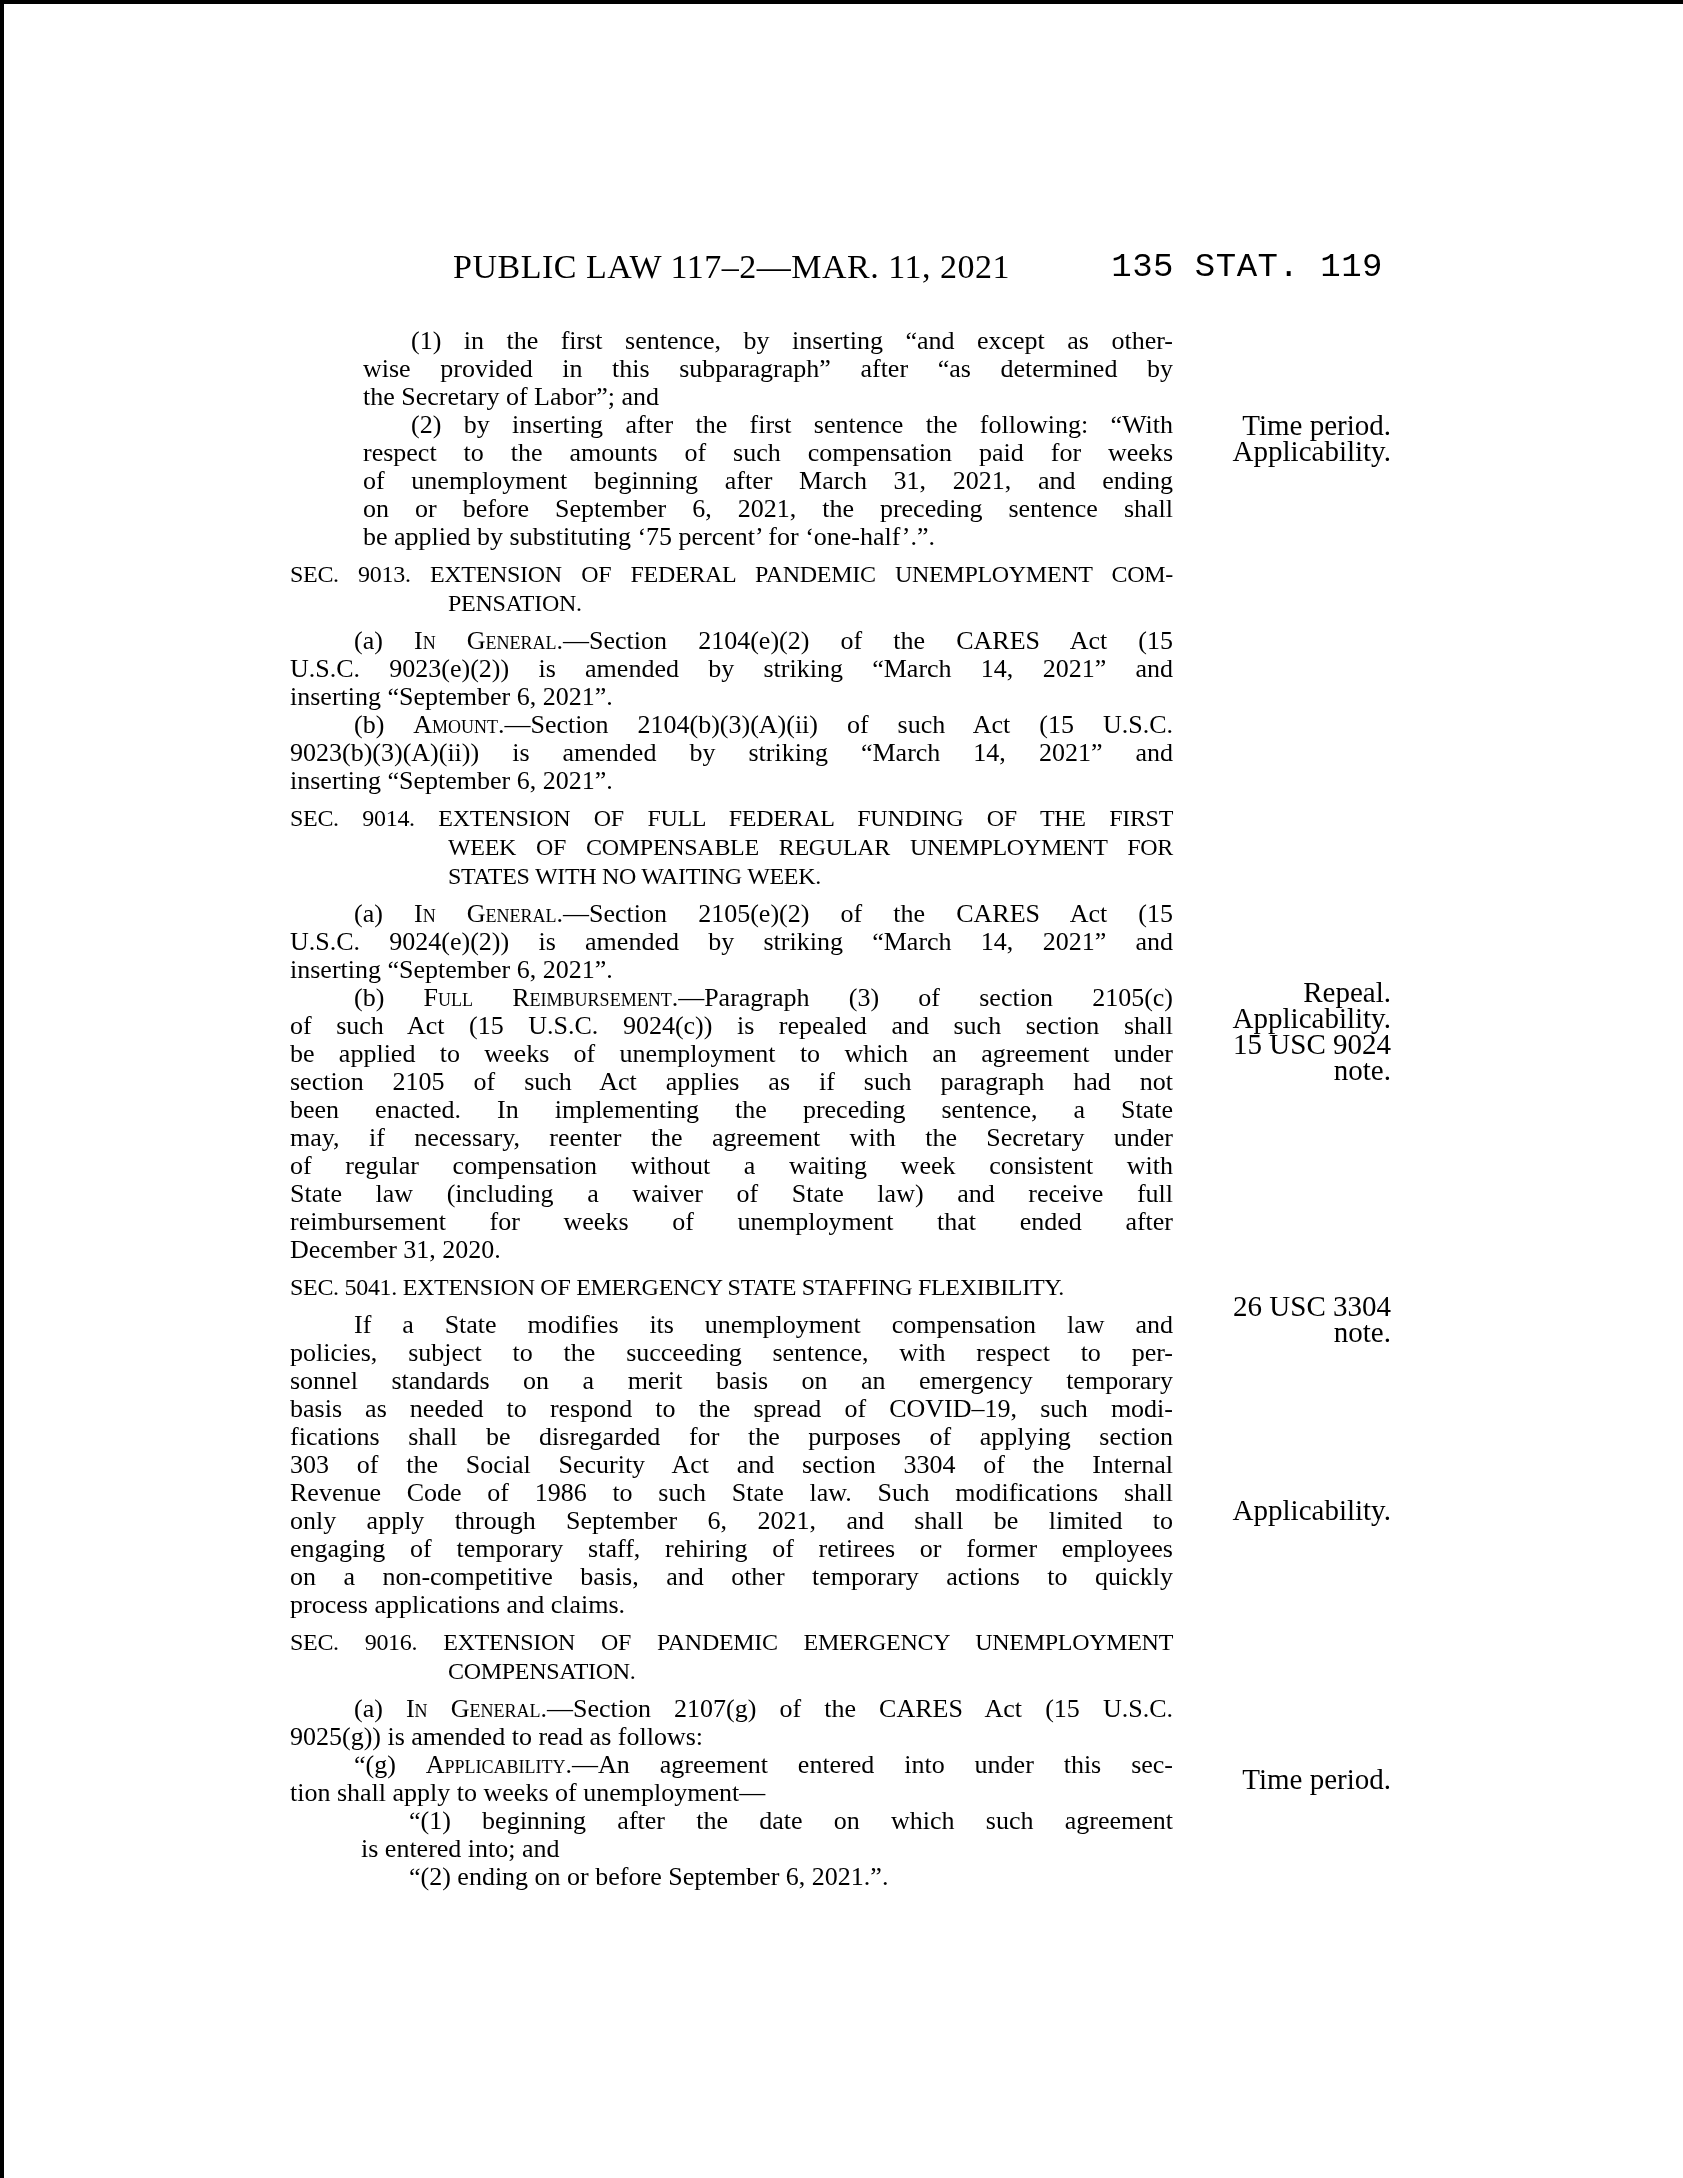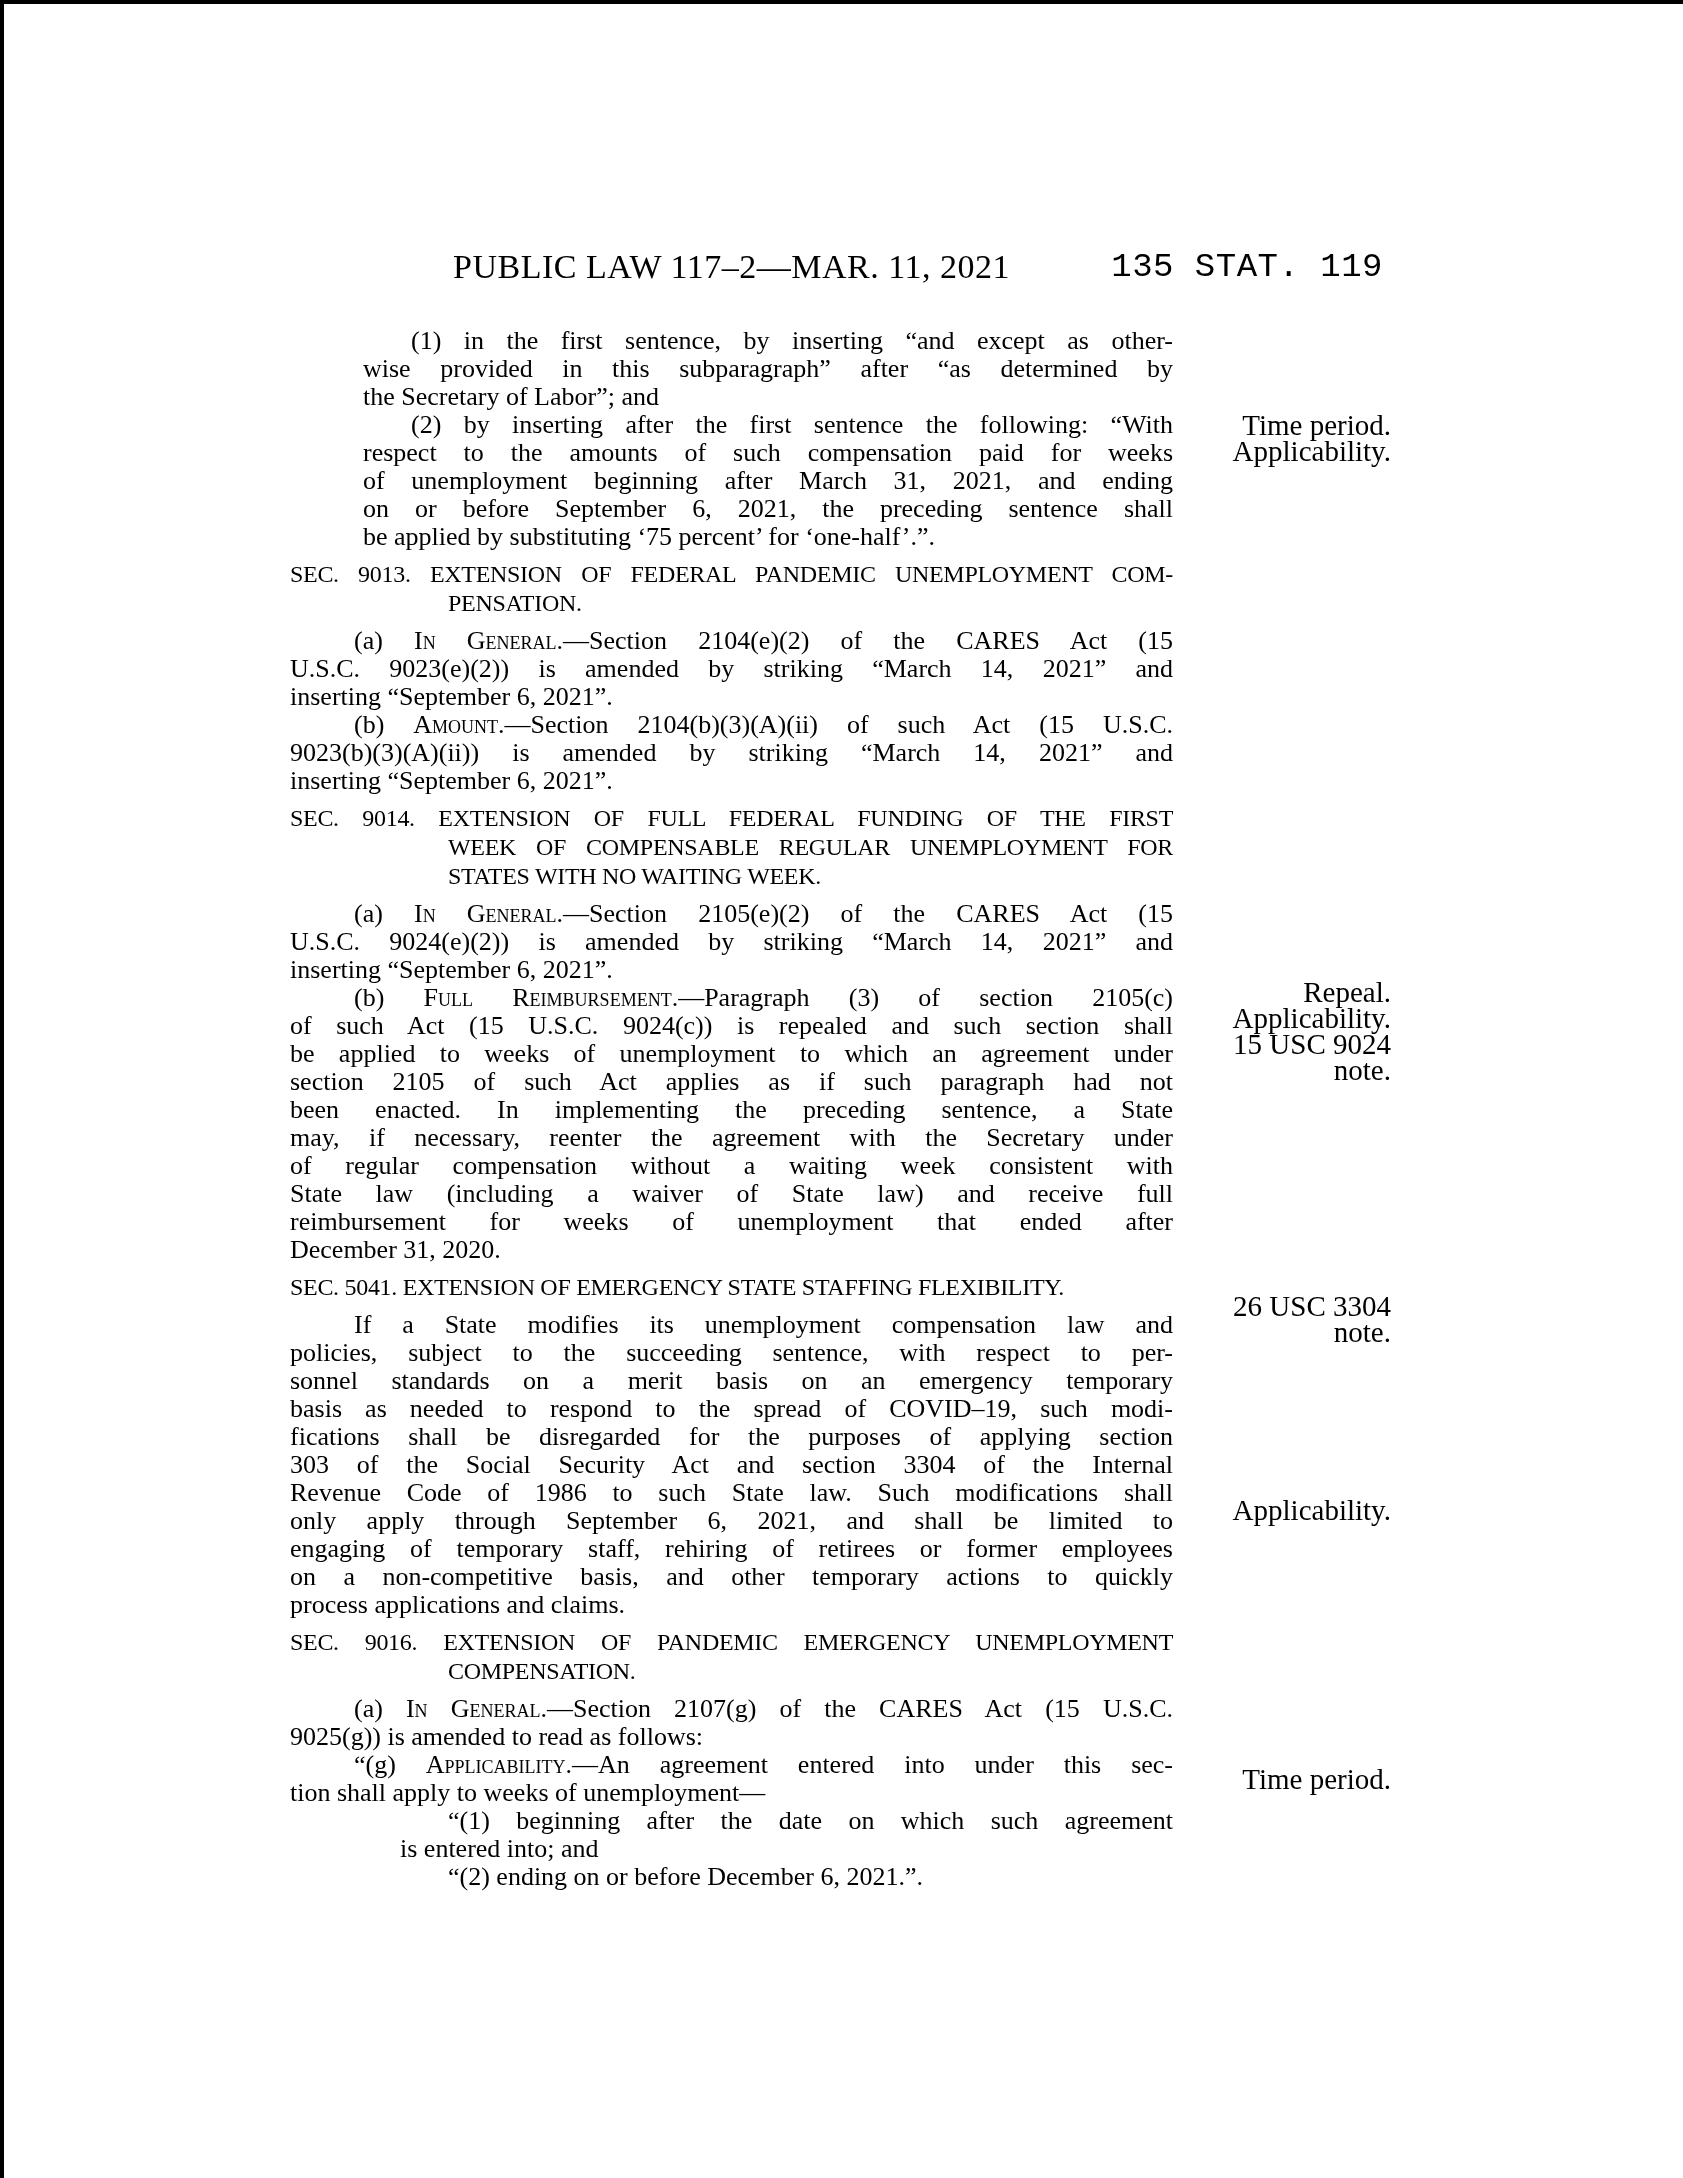--- a/index.html
+++ b/index.html
@@ -17,21 +17,21 @@
 
   .doc-body { position:absolute; top:327px; left:290px; width:883px;
               font-size:26px; line-height:28px; }
 
   .block { margin:0; }
   .line  { text-align:justify; text-align-last:justify; }
   .line.lastline { text-align-last:left; }
 
   .para.base  { margin-left:0; }
   .para.list1 { margin-left:73px; }
-  .para.list2 { margin-left:110px; }
+  .para.list2 { margin-left:71px; }
   .para.base  .line.fl-base { text-indent:64px; }
   .para       .line.fl-list { text-indent:48px; }
 
   .heading { font-weight:normal; font-size:24px; line-height:29px;
              margin-top:9px; margin-bottom:9px; letter-spacing:-0.3px; }
   .heading .line.cont { padding-left:158px; }
 
   .sc { font-variant: small-caps; }
 
   .margin-note { position:absolute; left:1203px; width:188px;
@@ -124,21 +124,21 @@
       </div>
       <div class="block para base">
         <div class="line fl-base"><span>“(g) </span><span class="sc">Applicability</span><span>.—An agreement entered into under this sec-</span></div>
         <div class="line lastline">tion shall apply to weeks of unemployment—</div>
       </div>
       <div class="block para list2">
         <div class="line fl-list">“(1) beginning after the date on which such agreement</div>
         <div class="line lastline">is entered into; and</div>
       </div>
       <div class="block para list2">
-        <div class="line lastline fl-list">“(2) ending on or before December 6, 2021.”.</div>
+        <div class="line lastline fl-list">“(2) ending on or before September 6, 2021.”.</div>
       </div>
     </div>
 <div class="margin-note" style="top: 412px;">
       <div>Time period.</div>
       <div>Applicability.</div>
     </div>
     <div class="margin-note" style="top: 979px;">
       <div>Repeal.</div>
       <div>Applicability.</div>
       <div>15 USC 9024</div>

